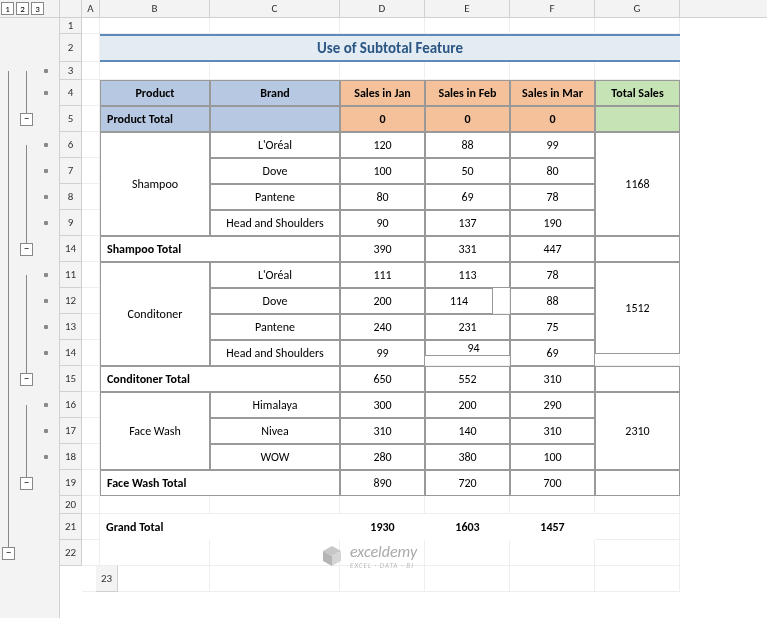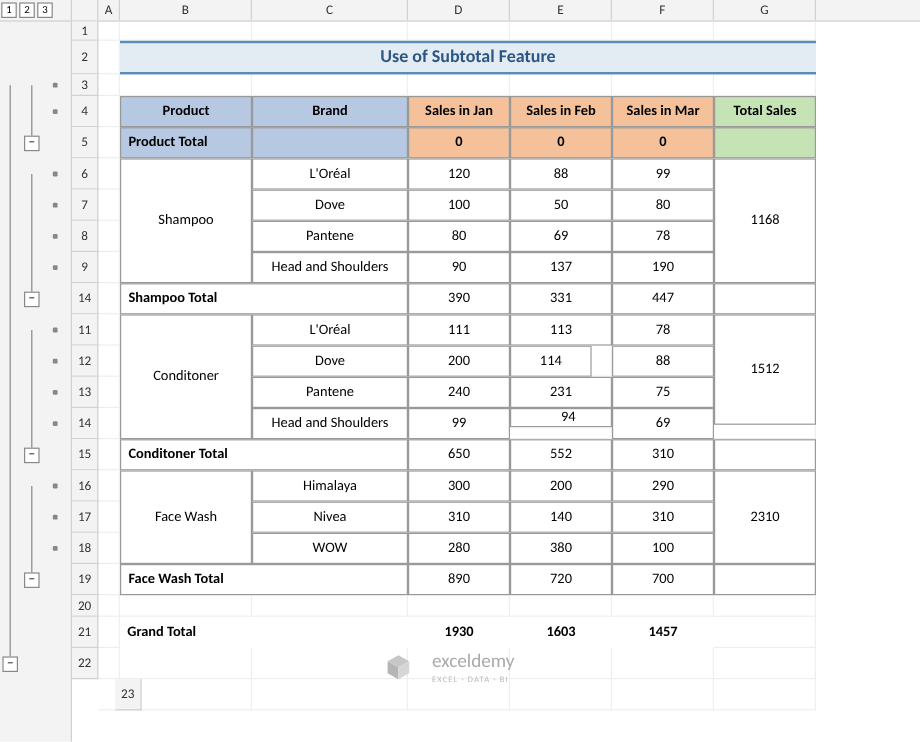--- a/index.html
+++ b/index.html
@@ -125,21 +125,22 @@
 }
 .hdr-prod { background: #b7c9e2; font-weight: bold; }
 .hdr-sales { background: #f4c19a; font-weight: bold; }
 .hdr-total { background: #c6e3b6; font-weight: bold; }
 .bold { font-weight: bold; }
 .left { justify-content: flex-start; padding-left: 6px; }
 .logo {
   position: absolute;
   display: flex;
   align-items: center;
-  gap: 16px;
+  gap: 6px;
+  font-style: italic;
 }
 .logo-icon {
   width: 24px; height: 24px;
   position: relative;
 }
 .logo-text { color: #aaa; font-size: 16px; font-weight: 300; }
 .logo-sub { color: #bbb; font-size: 7px; letter-spacing: 1px; }
 </style>
 </head>
 <body>

